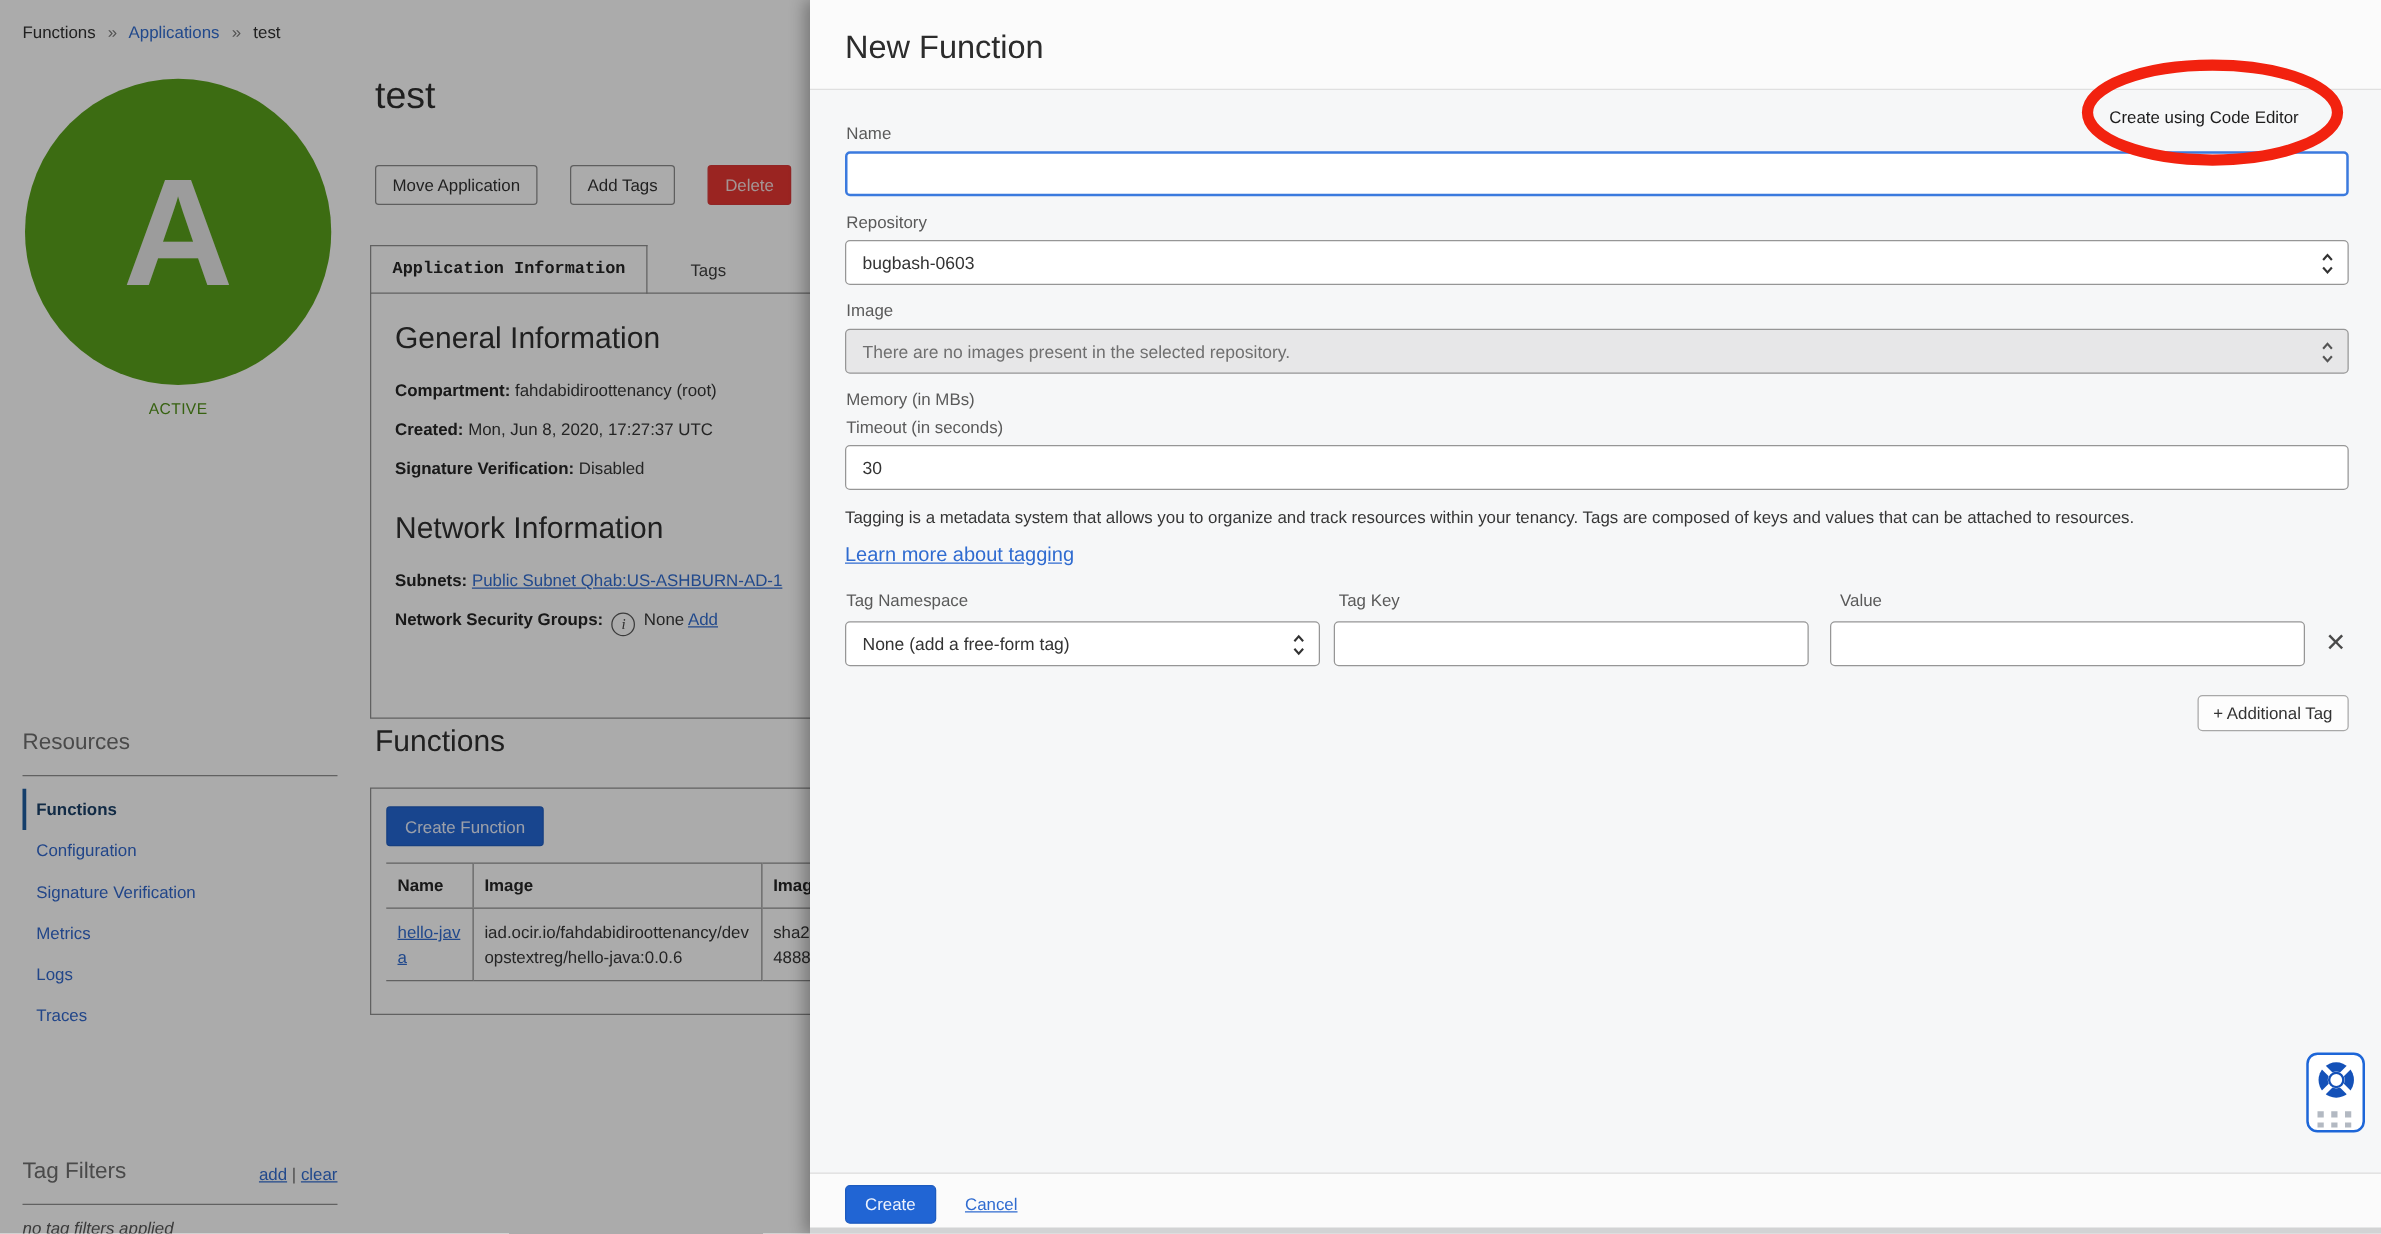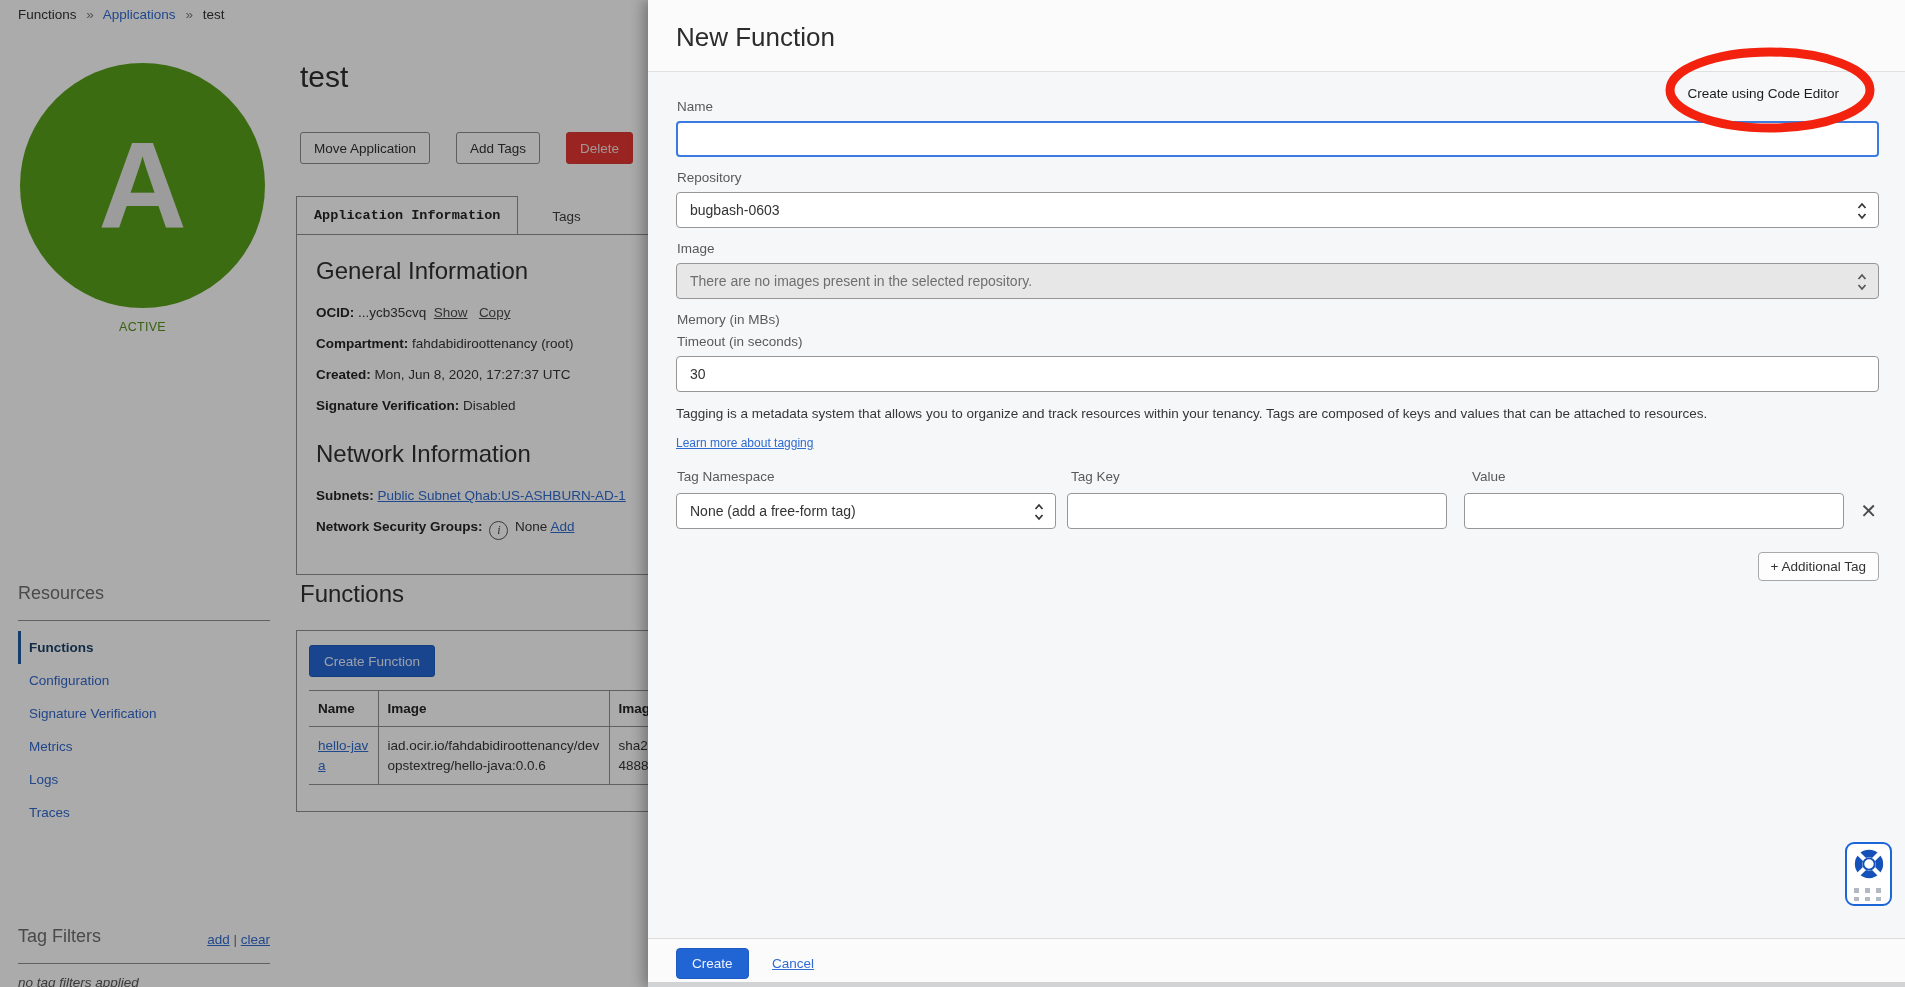--- a/index.html
+++ b/index.html
@@ -2,21 +2,21 @@
 <html><head>
 <meta charset="utf-8">
 <style>
   html,body{margin:0;padding:0;background:#e8e8e8;}
   .vp{position:relative;width:1905px;height:987px;background:#fff;overflow:hidden;
       font-family:"Liberation Sans",sans-serif;color:#333;}
   
   .dim{position:absolute;inset:0;background:rgba(8,8,8,.34);z-index:5;}
   
   .page{position:absolute;inset:0;z-index:1;}
-  .crumb{position:absolute;left:18px;top:7px;font-size:13.5px;color:#2e2e2e;}
+  .crumb{position:absolute;left:18px;top:18px;font-size:13.5px;color:#2e2e2e;}
   .crumb .sep{color:#7a7a7a;margin:0 6px;}
   .lk{color:#2f6bd0;text-decoration:underline;cursor:pointer;}
   .lk-plain{color:#2f6bd0;text-decoration:none;cursor:pointer;}
   .dlk{color:#4a4a4a;text-decoration:underline;cursor:pointer;}
   .avatarwrap{position:absolute;left:20px;top:63px;width:245px;text-align:center;}
   .avatar{width:245px;height:245px;border-radius:50%;background:#57a017;display:flex;
           align-items:center;justify-content:center;font-size:122px;font-weight:bold;color:#e9e9e9;}
   .active-lbl{margin-top:12px;font-size:12.5px;color:#4f9016;letter-spacing:.3px;}
   .main{position:absolute;left:300px;top:0;width:604px;}
   .pgtitle{position:absolute;left:0;top:60px;font-size:30px;font-weight:400;color:#2b2b2b;}
@@ -70,21 +70,21 @@
   .ctl{position:relative;height:36px;box-sizing:border-box;background:#fff;border:1px solid #969696;
        border-radius:4px;font-size:14px;color:#333;line-height:34px;padding:0 30px 0 13px;
        margin-bottom:13px;cursor:pointer;}
   .ctl.noarrow{padding-right:13px;cursor:text;}
   .ctl.disabled{background:#e7e7e8;color:#6f6f6f;cursor:default;}
   .nameinput{display:block;width:100%;height:36px;box-sizing:border-box;border:2px solid #3b7ade;
              border-radius:4px;background:#fff;font:14px "Liberation Sans",sans-serif;
              padding:0 12px;margin-bottom:13px;outline:none;}
   .chev{position:absolute;right:11px;top:8px;}
   .tagpara{font-size:13.5px;color:#363636;margin:7px 0 0 0;line-height:1.4;}
-  .learn{display:inline-block;margin:12px 0 19px 0;font-size:12px;}
+  .learn{display:inline-block;margin:12px 0 19px 0;font-size:16px;}
   .tagcols{display:flex;}
   .tc1{width:393px;} .tc2{width:400px;} .tc3{width:380px;}
   .tagcols .flabel{margin-bottom:9px;}
   .tagctl{width:380px;box-sizing:border-box;margin-bottom:0;}
   .xbtn{align-self:center;margin-left:14px;font-size:20px;color:#4a4a4a;background:none;border:none;
         cursor:pointer;font-family:inherit;line-height:1;padding:2px;}
   .addtagrow{display:flex;justify-content:flex-end;margin-top:23px;}
   .addtag{height:29px;padding:0 12px;border:1px solid #a8a8a8;border-radius:4px;background:#fdfdfd;
           font-size:13.5px;color:#333;font-family:inherit;cursor:pointer;}
   .pfoot{position:absolute;left:0;right:0;bottom:0;height:49px;background:#fbfbfb;
@@ -133,26 +133,20 @@
       </div>
 
       <div class="tabbox">
         <div class="tabs">
           <div class="tab-active">Application Information</div>
           <div class="tab-idle">Tags</div>
         </div>
         <div class="tabcontent">
           <div class="h2">General Information</div>
           <div class="inforow">
-            <b>OCID:</b>
-            <span>...ycb35cvq</span>
-            &nbsp;<span class="dlk">Show</span>
-            &nbsp;&nbsp;<span class="dlk">Copy</span>
-          </div>
-          <div class="inforow">
             <b>Compartment:</b>
             <span>fahdabidiroottenancy (root)</span>
           </div>
           <div class="inforow">
             <b>Created:</b>
             <span>Mon, Jun 8, 2020, 17:27:37 UTC</span>
           </div>
           <div class="inforow">
             <b>Signature Verification:</b>
             <span>Disabled</span>

